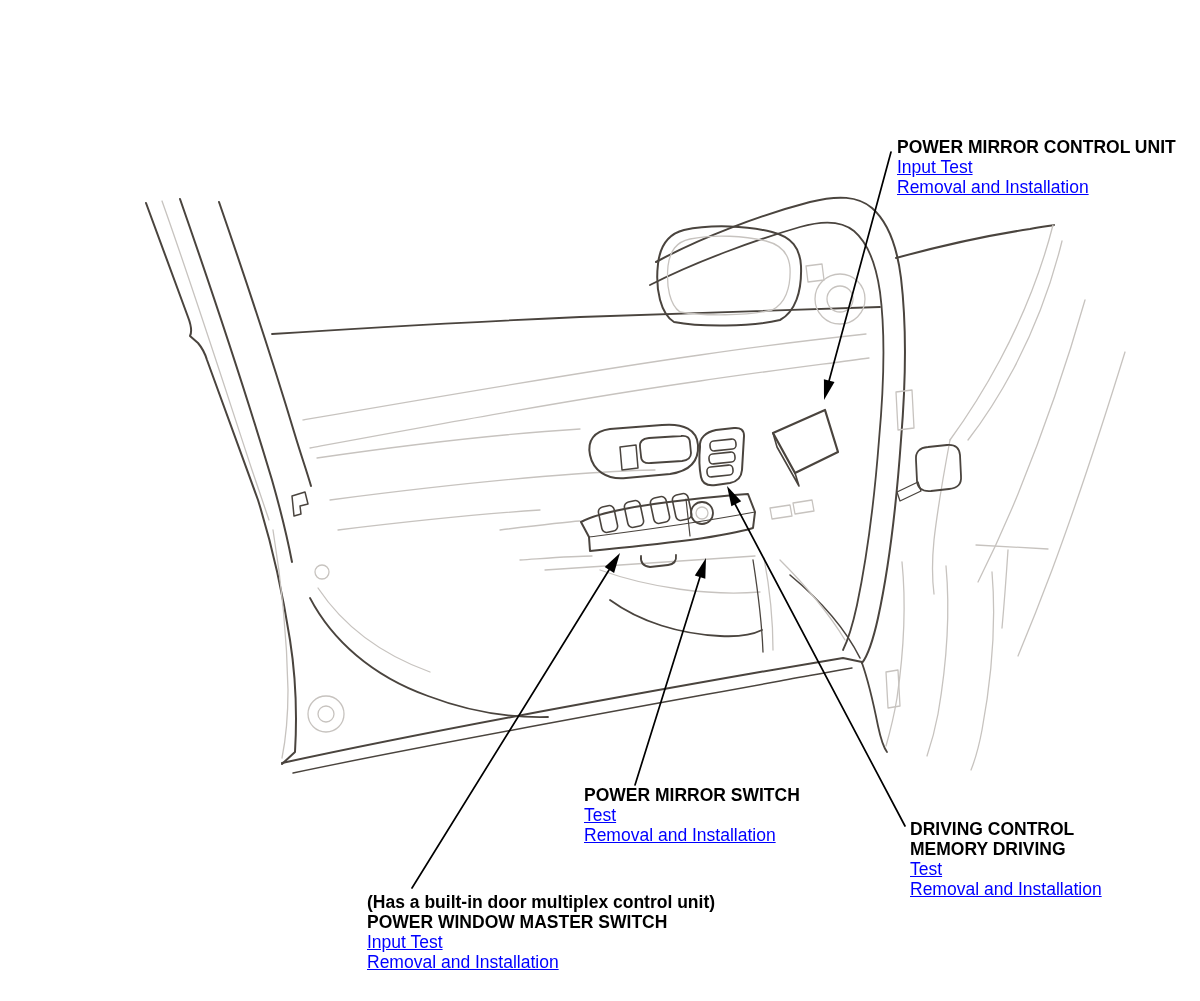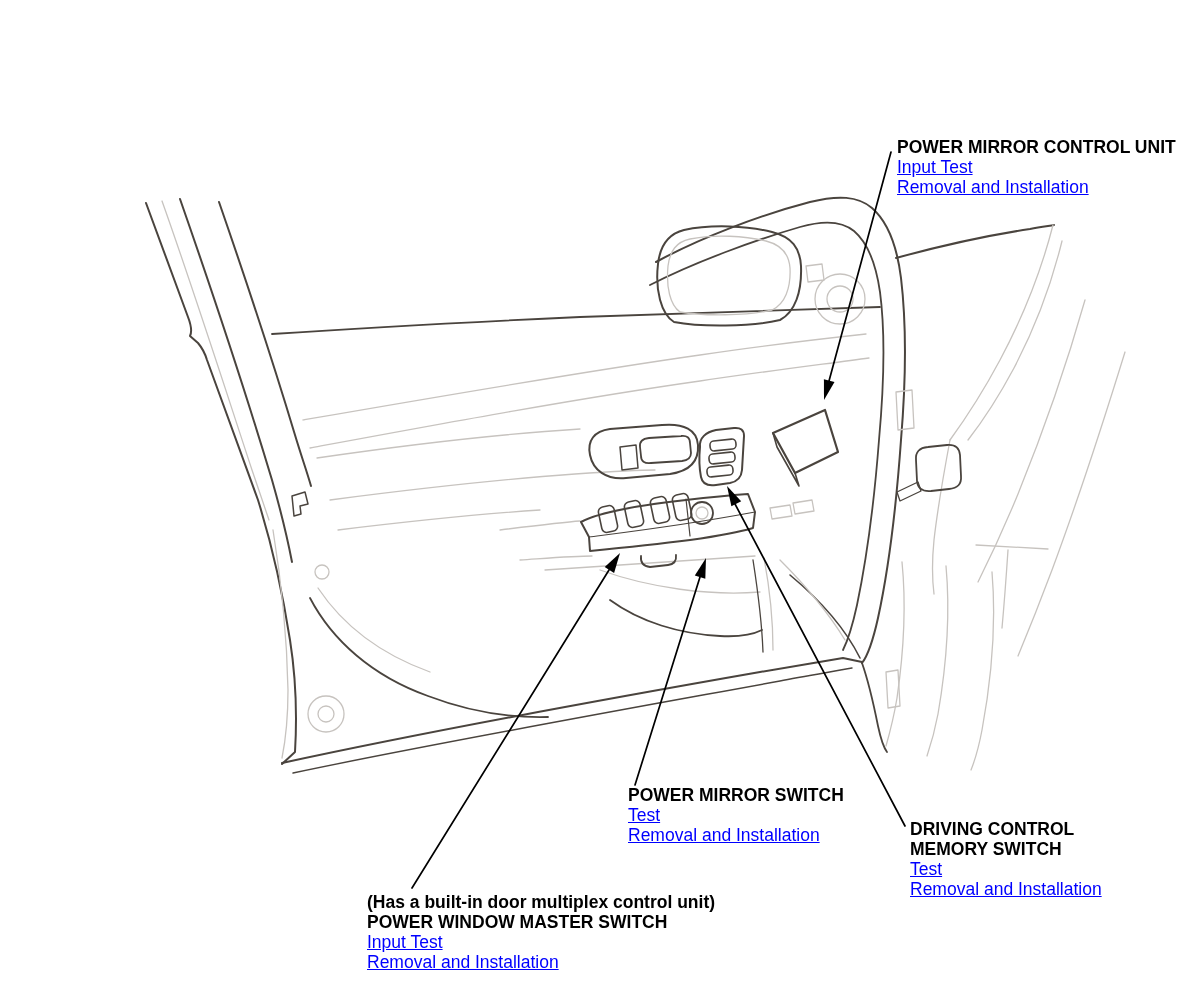--- a/index.html
+++ b/index.html
@@ -8,21 +8,21 @@
     overflow:hidden;font-family:"Liberation Sans",sans-serif;
   }
   .diagram-svg{position:absolute;left:0;top:0;}
   .callout{position:absolute;font-size:17.5px;line-height:20px;color:#000;}
   .callout .t{font-weight:bold;white-space:nowrap;}
   .callout a{
     display:block;color:var(--link,#0000ff);
     white-space:nowrap;cursor:pointer;
   }
   #callout-pmcu{left:897px;top:137px;}
-  #callout-pms{left:628px;top:785px;}
+  #callout-pms{left:584px;top:785px;}
   #callout-dpms{left:910px;top:819px;}
   #callout-pwms{left:367px;top:892px;}
 </style>
 </head>
 <body>
 
 <div class="stage">
 
 <svg class="diagram-svg" width="1200" height="1001" viewBox="0 0 1200 1001" fill="none" stroke-linecap="round" stroke-linejoin="round">
 
@@ -160,21 +160,21 @@
   </div>
 
   <div class="callout" id="callout-pms">
     <div class="t">POWER MIRROR SWITCH</div>
     <a href="#">Test</a>
     <a href="#">Removal and Installation</a>
   </div>
 
   <div class="callout" id="callout-dpms">
     <div class="t">DRIVING CONTROL</div>
-    <div class="t">MEMORY SWITCH</div>
+    <div class="t">MEMORY DRIVING</div>
     <a href="#">Test</a>
     <a href="#">Removal and Installation</a>
   </div>
 
   <div class="callout" id="callout-pwms">
     <div class="t">(Has a built-in door multiplex control unit)</div>
     <div class="t">POWER WINDOW MASTER SWITCH</div>
     <a href="#">Input Test</a>
     <a href="#">Removal and Installation</a>
   </div>

